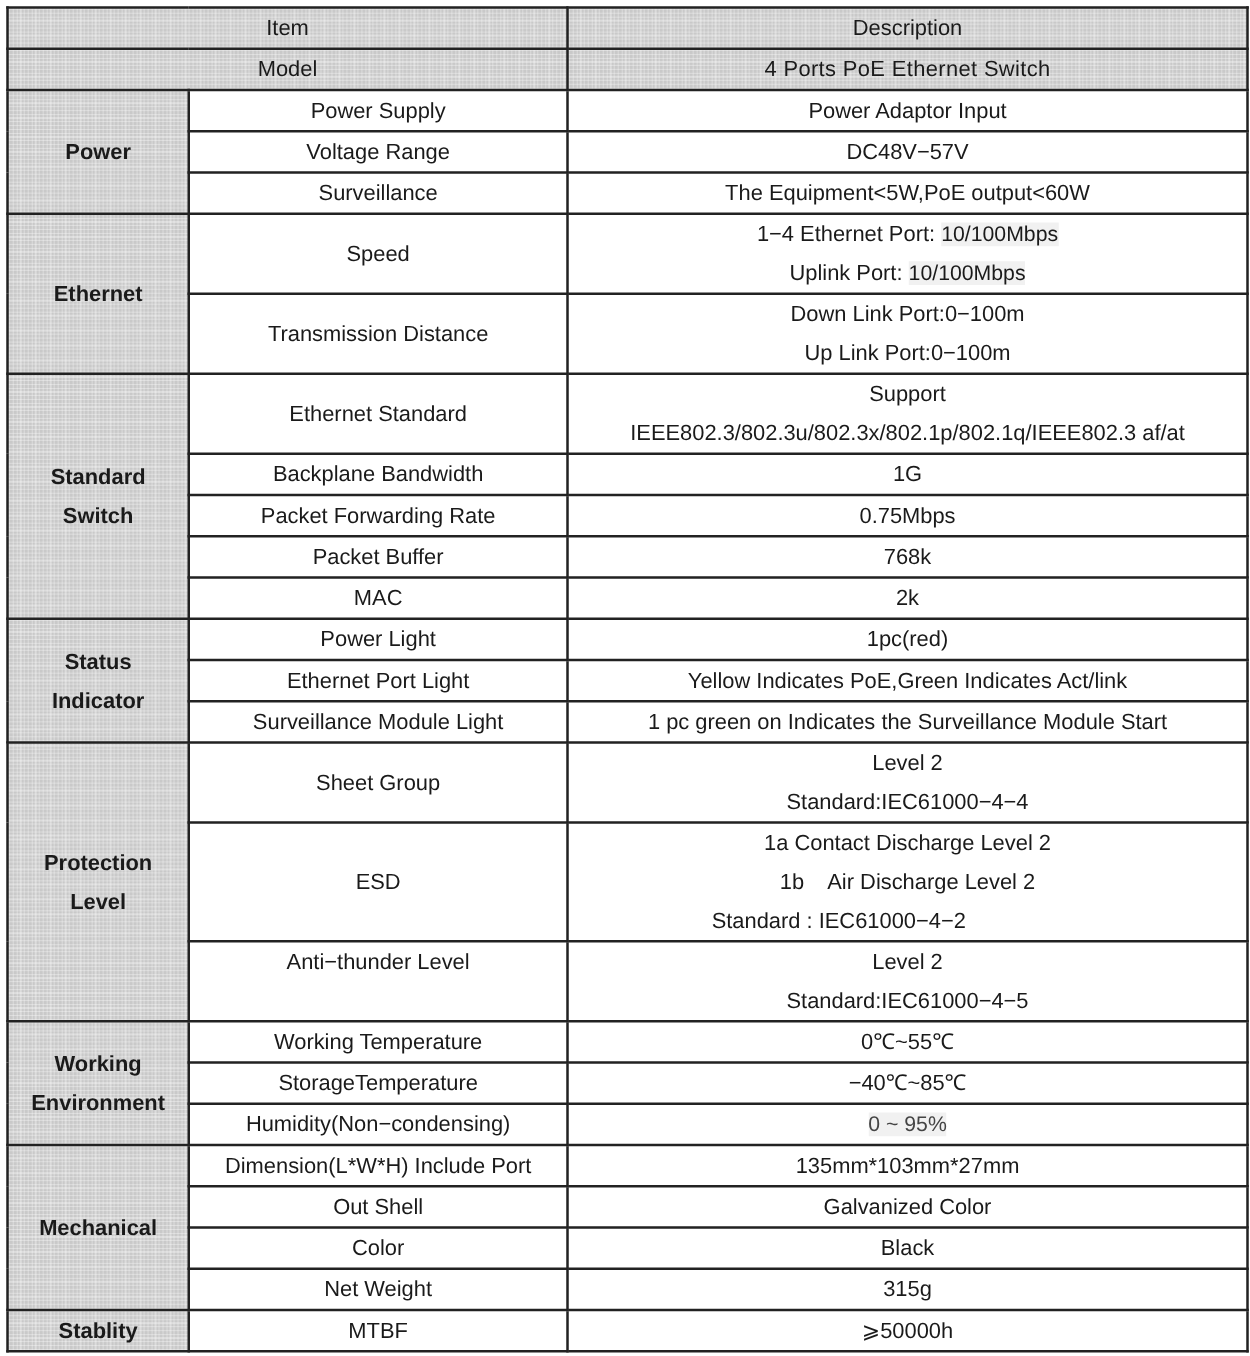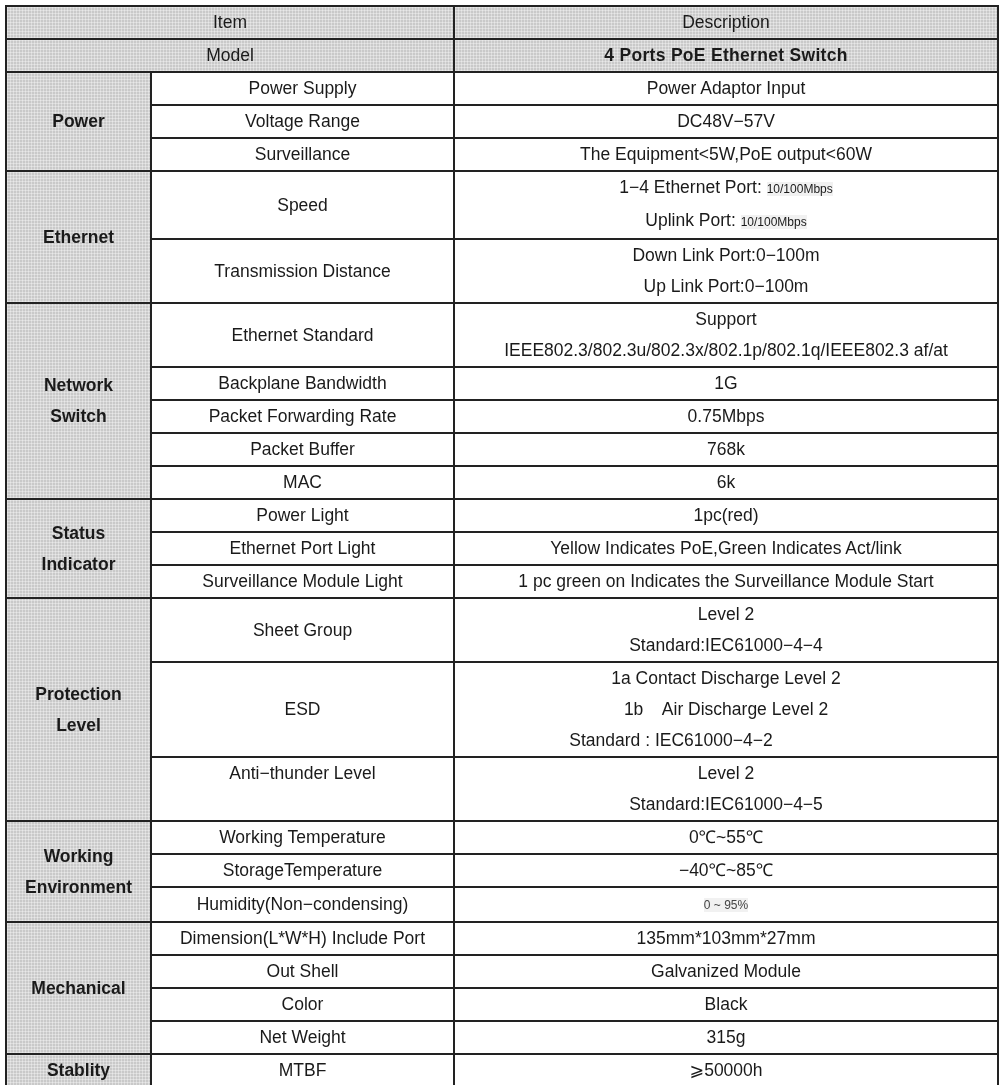--- a/index.html
+++ b/index.html
@@ -20,28 +20,28 @@
     padding: 0 2px;
     white-space: nowrap;
   }
   .shade {
     background-color: #c9c9c9;
     background-image:
       repeating-linear-gradient(0deg, rgba(255,255,255,0.35) 0 1px, transparent 1px 3px),
       repeating-linear-gradient(90deg, rgba(255,255,255,0.35) 0 1px, transparent 1px 3px);
   }
   .hdr { font-weight: normal; font-size: 18px; height: 30px; }
-  .hdr-model { font-weight: bold; letter-spacing: 0.3px; }
+  .hdr-model { font-weight: normal; letter-spacing: 0.3px; }
   .cat { font-weight: bold; font-size: 18px; line-height: 31px; white-space: normal; }
   .line { display: block; }
   .r1 { height: 31px; }
   .r2 { height: 62px; }
   .r3 { height: 93px; }
   .light { color: #444; font-size: 15.5px; }
-  .hi { background: #f1f1f1; font-size: 12px; }
+  .hi { background: #f1f1f1; font-size: 17px; }
 </style>
 </head>
 <body>
 
 <table class="spec">
   <colgroup>
     <col style="width:145px">
     <col style="width:303px">
     <col style="width:544px">
   </colgroup>
@@ -81,21 +81,21 @@
     <tr class="r2">
       <td>Transmission Distance</td>
       <td>
         <span class="line">Down Link Port:0−100m</span>
         <span class="line">Up Link Port:0−100m</span>
       </td>
     </tr>
 
     <tr class="r2">
       <td rowspan="5" class="shade cat">
-        <span class="line">Network</span>
+        <span class="line">Standard</span>
         <span class="line">Switch</span>
       </td>
       <td>Ethernet Standard</td>
       <td>
         <span class="line">Support</span>
         <span class="line">IEEE802.3/802.3u/802.3x/802.1p/802.1q/IEEE802.3 af/at</span>
       </td>
     </tr>
     <tr class="r1">
       <td>Backplane Bandwidth</td>
@@ -104,21 +104,21 @@
     <tr class="r1">
       <td>Packet Forwarding Rate</td>
       <td>0.75Mbps</td>
     </tr>
     <tr class="r1">
       <td>Packet Buffer</td>
       <td>768k</td>
     </tr>
     <tr class="r1">
       <td>MAC</td>
-      <td>6k</td>
+      <td>2k</td>
     </tr>
 
     <tr class="r1">
       <td rowspan="3" class="shade cat">
         <span class="line">Status</span>
         <span class="line">Indicator</span>
       </td>
       <td>Power Light</td>
       <td>1pc(red)</td>
     </tr>
@@ -175,21 +175,21 @@
       <td><span class="hi light">0 ~ 95%</span></td>
     </tr>
 
     <tr class="r1">
       <td rowspan="4" class="shade cat">Mechanical</td>
       <td>Dimension(L*W*H) Include Port</td>
       <td>135mm*103mm*27mm</td>
     </tr>
     <tr class="r1">
       <td>Out Shell</td>
-      <td>Galvanized Module</td>
+      <td>Galvanized Color</td>
     </tr>
     <tr class="r1">
       <td>Color</td>
       <td>Black</td>
     </tr>
     <tr class="r1">
       <td>Net Weight</td>
       <td>315g</td>
     </tr>
 

